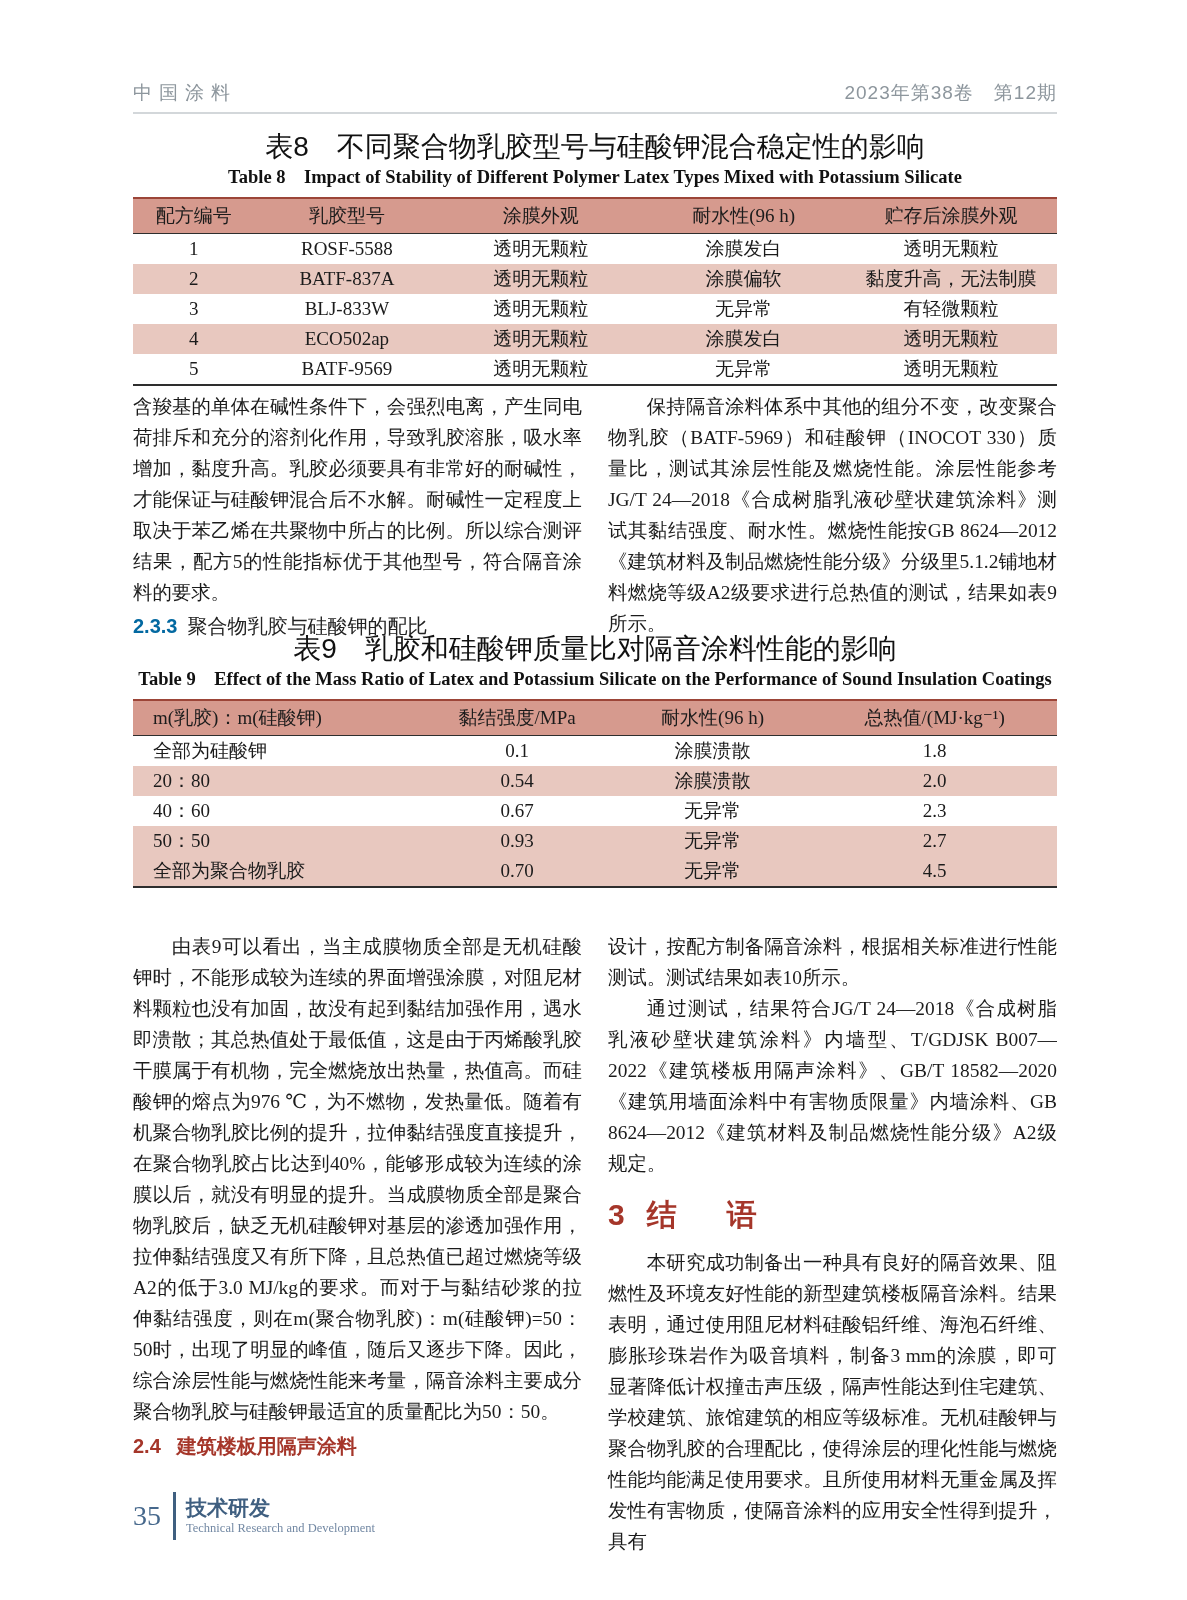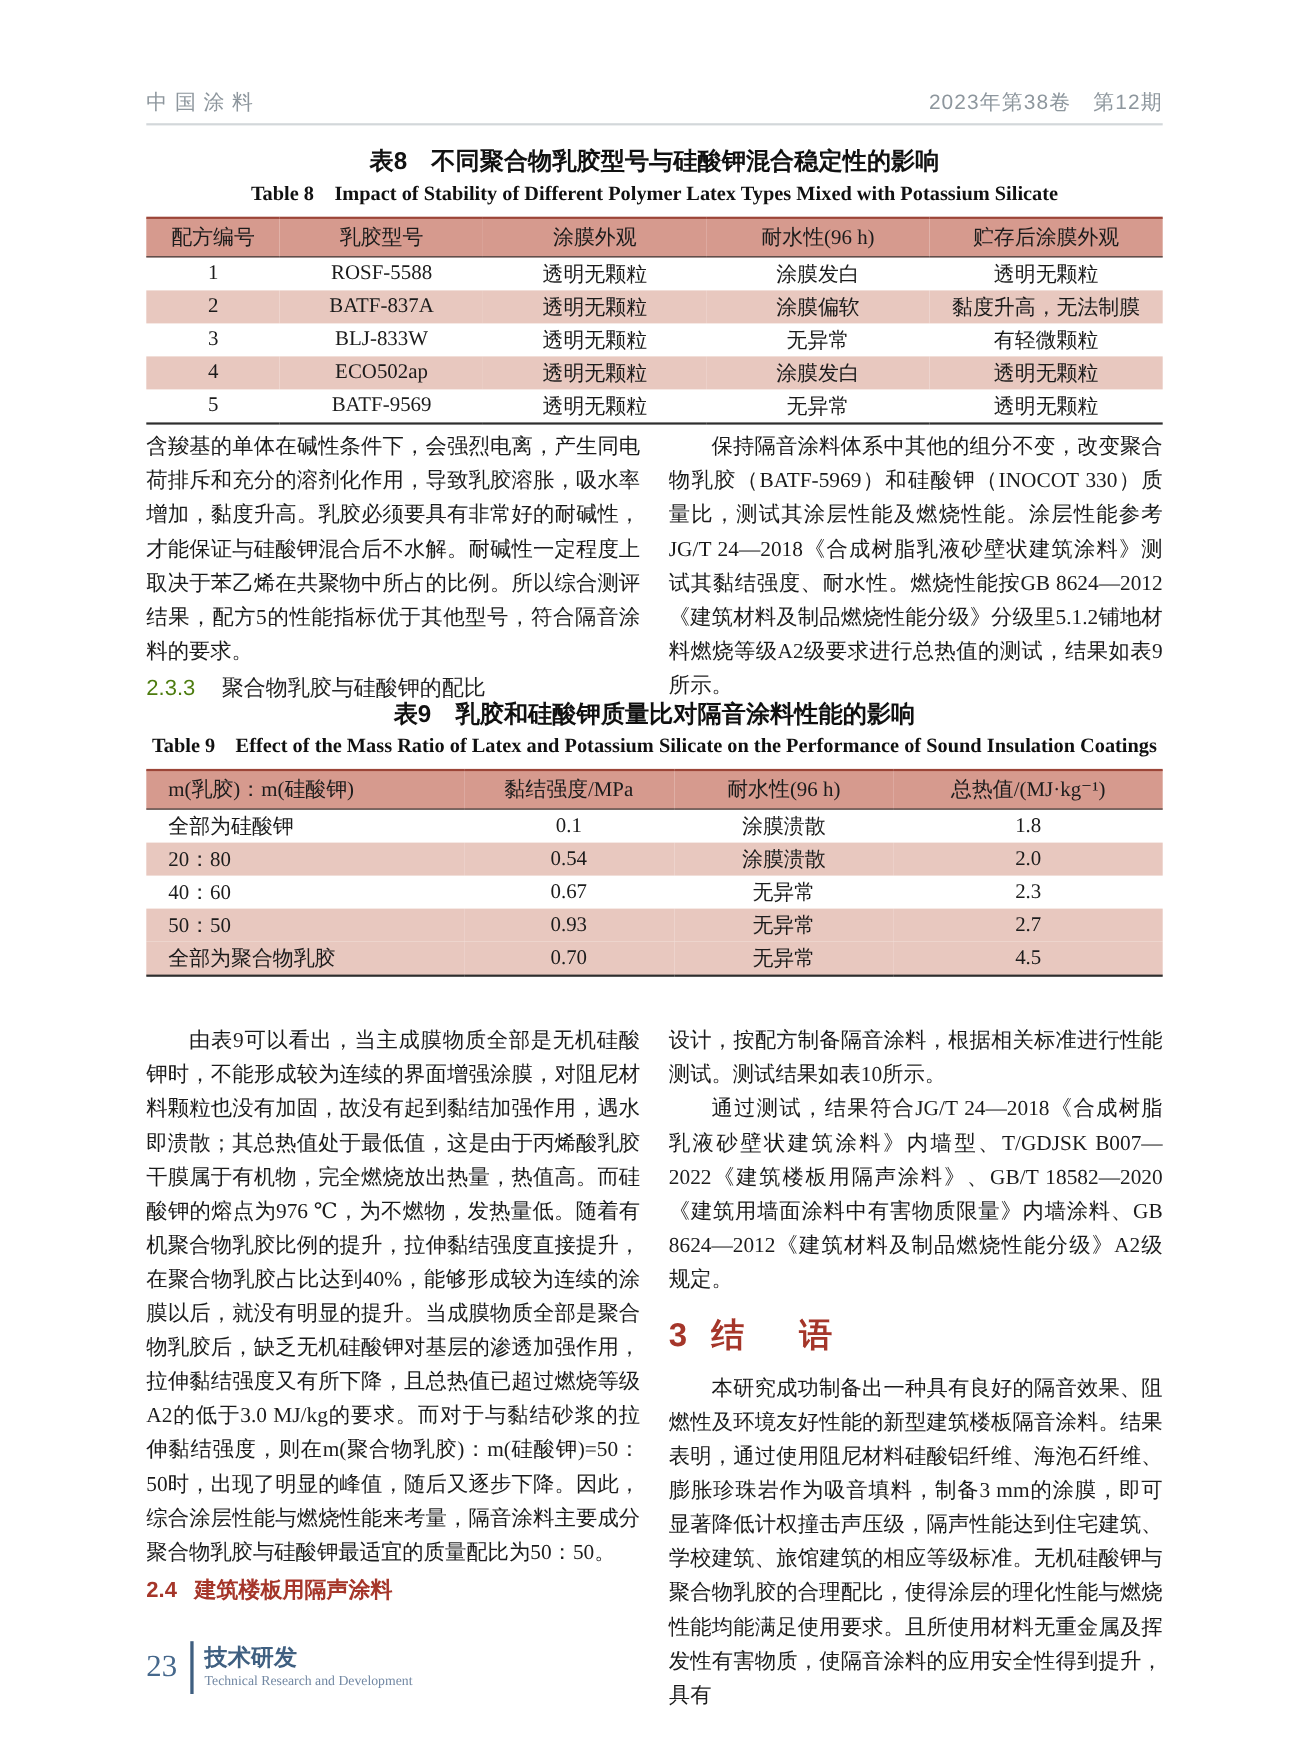--- a/index.html
+++ b/index.html
@@ -12,21 +12,21 @@
   .pagehead{
     top:80px;left:133px;width:924px;display:flex;justify-content:space-between;align-items:flex-end;
     font-family:"Liberation Sans","DejaVu Sans",sans-serif;color:#8d969d;font-size:19px;
   }
   .journal-name{letter-spacing:7px;}
   .issue-info{letter-spacing:1px;}
   .headrule{top:112px;left:133px;width:924px;border-top:2px solid #d3d7da;height:0;}
   
   .cap-zh{
     text-align:center;font-family:"Liberation Sans","DejaVu Sans",sans-serif;
-    font-weight:bold;font-size:22px;line-height:26px;color:#111;margin:0 0 5px 0;
+    font-weight:normal;font-size:28px;line-height:26px;color:#111;margin:0 0 5px 0;
   }
   .cap-en{
     text-align:center;font-family:"Liberation Serif","DejaVu Serif",serif;
     font-weight:bold;font-size:18.5px;line-height:24px;color:#111;margin:0 0 8px 0;
   }
   
   table.datatable{
     width:100%;border-collapse:collapse;table-layout:fixed;
     border-top:2.5px solid #9c4538;border-bottom:2px solid #2e2e2e;
     font-size:19px;color:#1b1b1b;
@@ -44,21 +44,21 @@
   #table9 th:nth-child(2),#table9 td:nth-child(2){width:21%;}
   #table9 th:nth-child(3),#table9 td:nth-child(3){width:22%;}
   #table9 th:nth-child(4),#table9 td:nth-child(4){width:27%;}
   
   .cols{left:133px;width:924px;display:flex;gap:26px;}
   .col{width:449px;}
   .para{font-size:19.4px;line-height:31px;text-align:justify;margin:0;}
   .indent{text-indent:2em;}
   
   .h-sub{margin:3px 0 0 0;font-size:20px;line-height:31px;}
-  .h-sub .num{color:#4d7c0f;font-family:"Liberation Sans","DejaVu Sans",sans-serif;font-weight:normal;margin-right:24px;}
+  .h-sub .num{color:#0369a1;font-family:"Liberation Sans","DejaVu Sans",sans-serif;font-weight:bold;margin-right:10px;}
   .h-sub .ttl{color:#222;}
   .h-red{margin:4px 0 0 0;font-size:20px;line-height:31px;color:#a5362a;
          font-family:"Liberation Sans","DejaVu Sans",sans-serif;font-weight:bold;}
   .h-red .num{margin-right:16px;}
   .h-big{margin:16px 0 12px 0;font-size:30px;line-height:40px;color:#a5362a;
          font-family:"Liberation Sans","DejaVu Sans",sans-serif;font-weight:bold;}
   .h-big .num{margin-right:22px;}
   .h-big .ttl{letter-spacing:10px;text-align:right;}
   
   .footer{top:1492px;left:133px;display:flex;align-items:center;}
@@ -201,21 +201,21 @@
       <p class="para">设计，按配方制备隔音涂料，根据相关标准进行性能测试。测试结果如表10所示。</p>
       <p class="para indent">通过测试，结果符合JG/T 24—2018《合成树脂乳液砂壁状建筑涂料》内墙型、T/GDJSK B007—2022《建筑楼板用隔声涂料》、GB/T 18582—2020《建筑用墙面涂料中有害物质限量》内墙涂料、GB 8624—2012《建筑材料及制品燃烧性能分级》A2级规定。</p>
       <p class="h-big">
         <span class="num">3</span><span class="ttl">结　语</span>
       </p>
       <p class="para indent">本研究成功制备出一种具有良好的隔音效果、阻燃性及环境友好性能的新型建筑楼板隔音涂料。结果表明，通过使用阻尼材料硅酸铝纤维、海泡石纤维、膨胀珍珠岩作为吸音填料，制备3 mm的涂膜，即可显著降低计权撞击声压级，隔声性能达到住宅建筑、学校建筑、旅馆建筑的相应等级标准。无机硅酸钾与聚合物乳胶的合理配比，使得涂层的理化性能与燃烧性能均能满足使用要求。且所使用材料无重金属及挥发性有害物质，使隔音涂料的应用安全性得到提升，具有</p>
     </div>
   </div>
 
   <div class="abs footer">
-    <span class="pagenum">23</span>
+    <span class="pagenum">35</span>
     <span class="footbar"></span>
     <span>
       <div class="footsec-zh">技术研发</div>
       <div class="footsec-en">Technical Research and Development</div>
     </span>
   </div>
 
 </div>
 
 </body></html>

